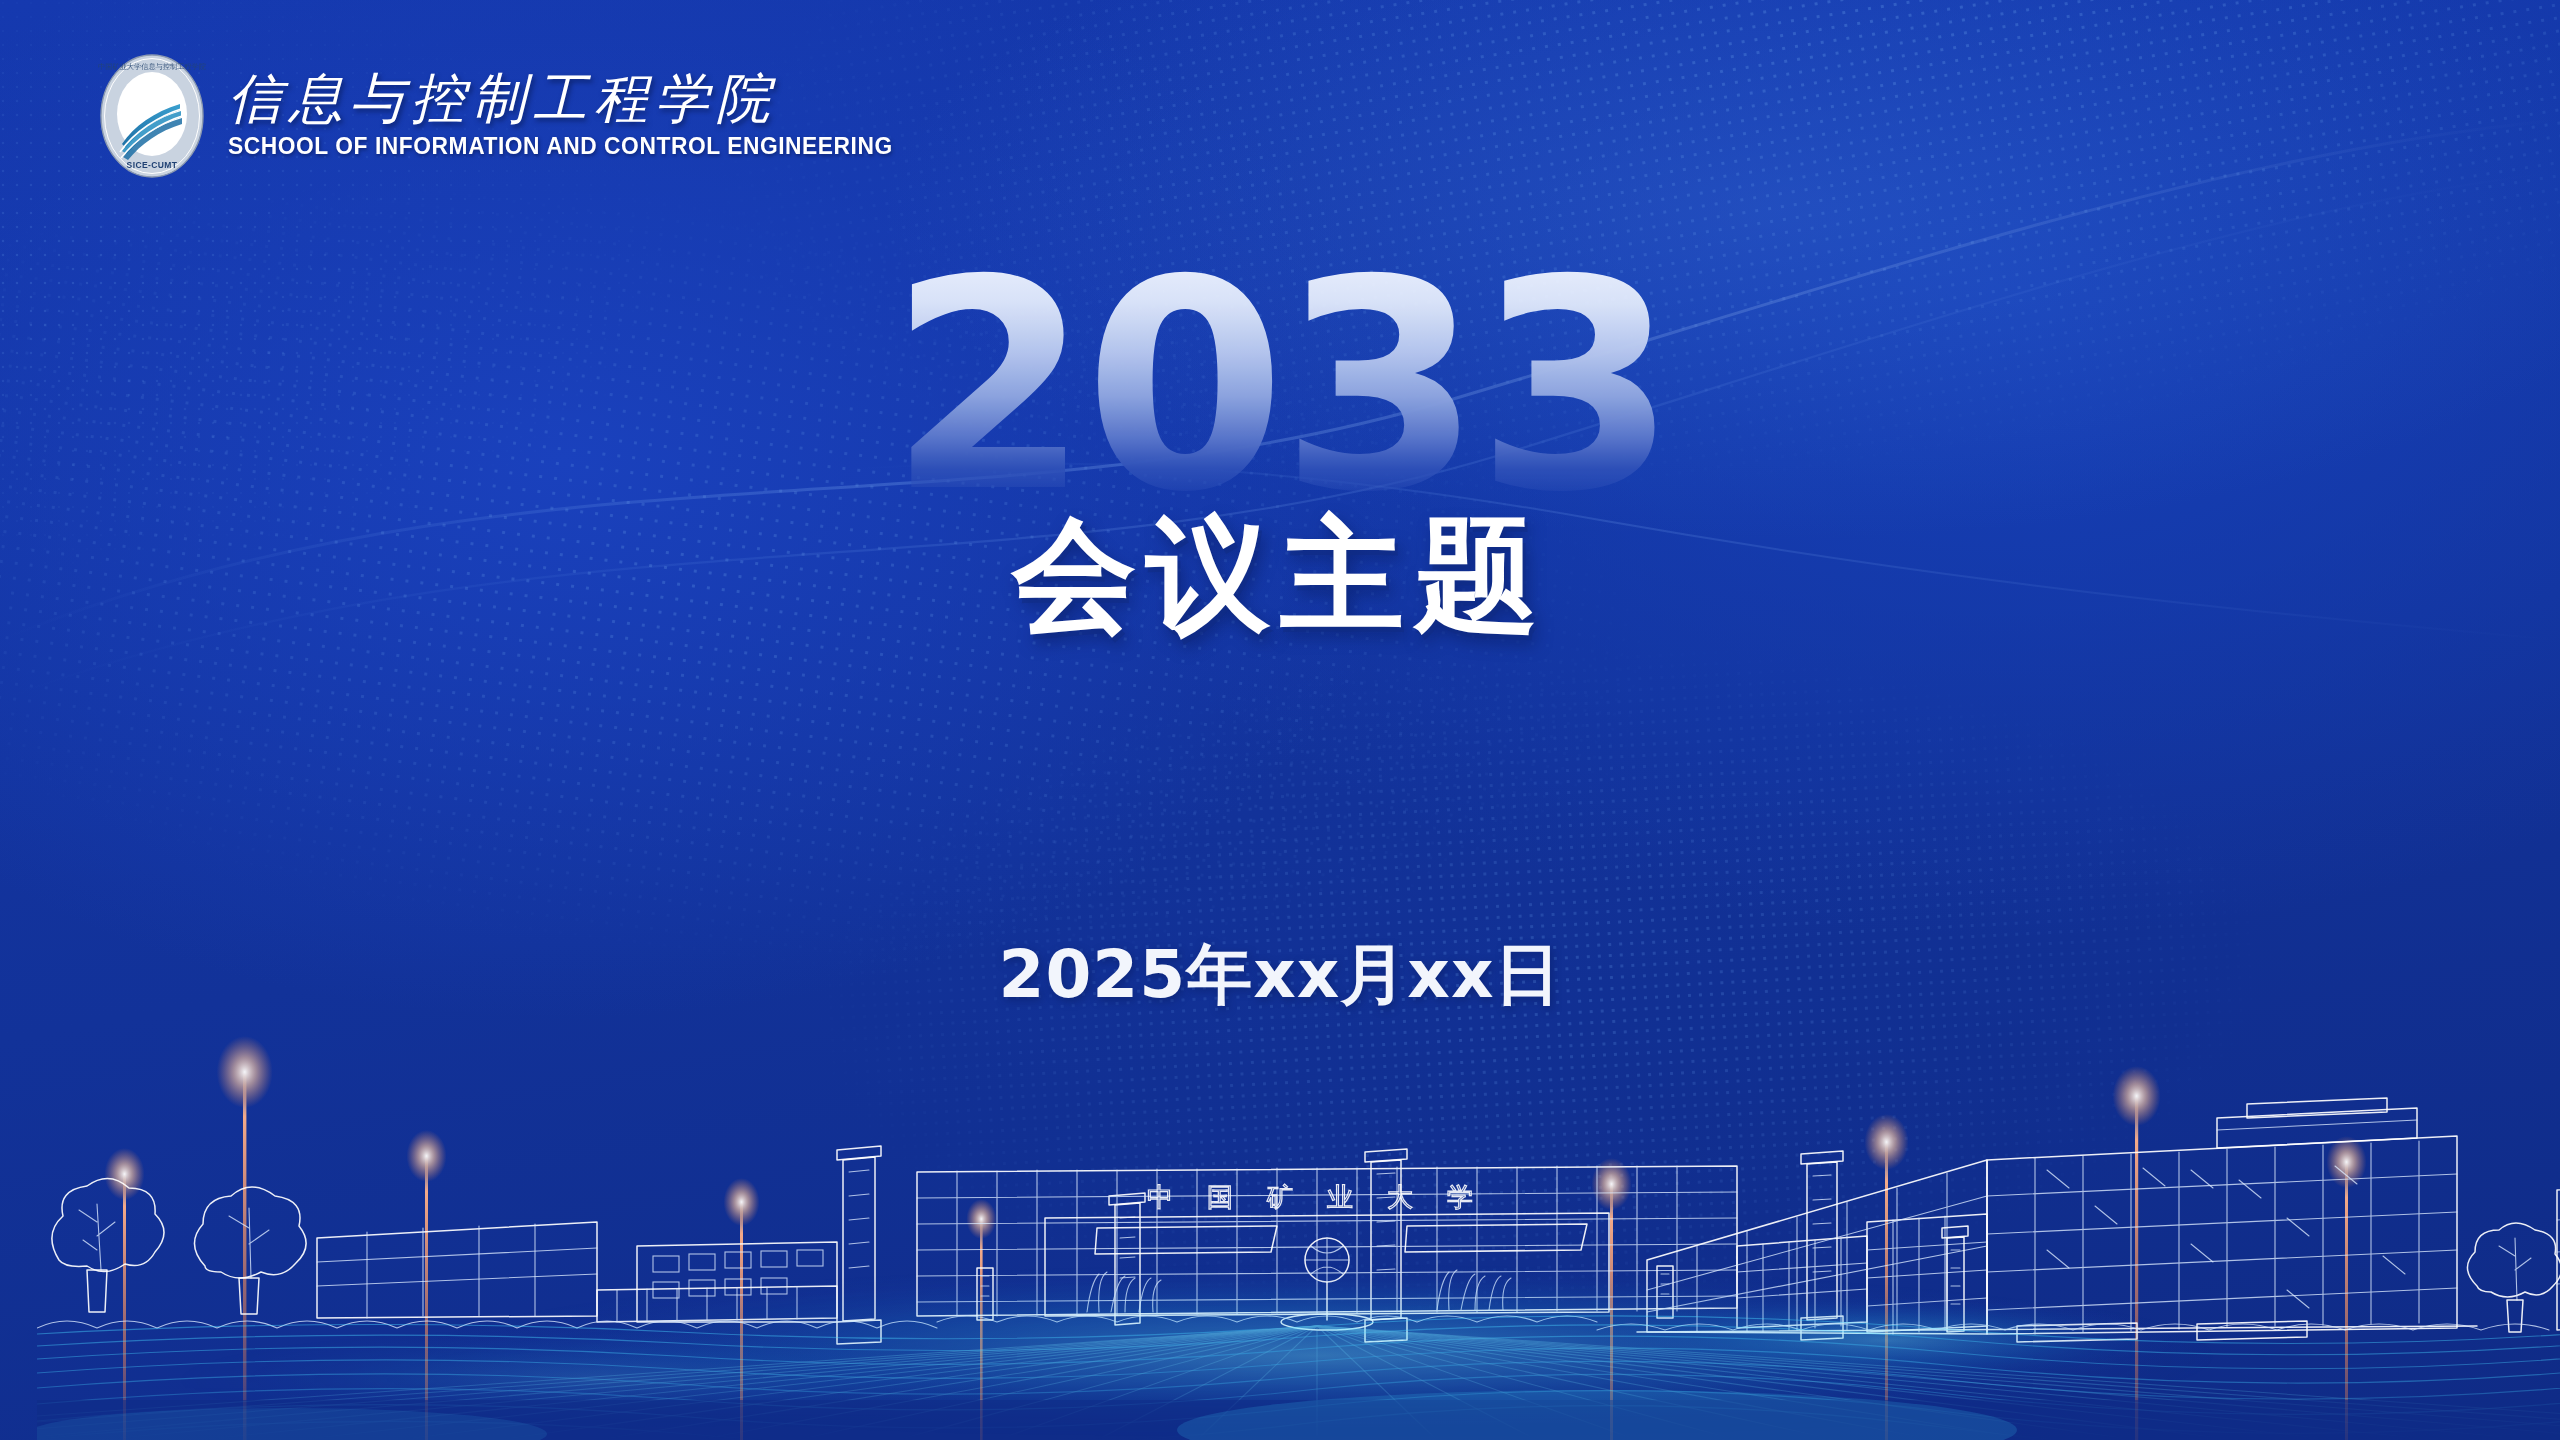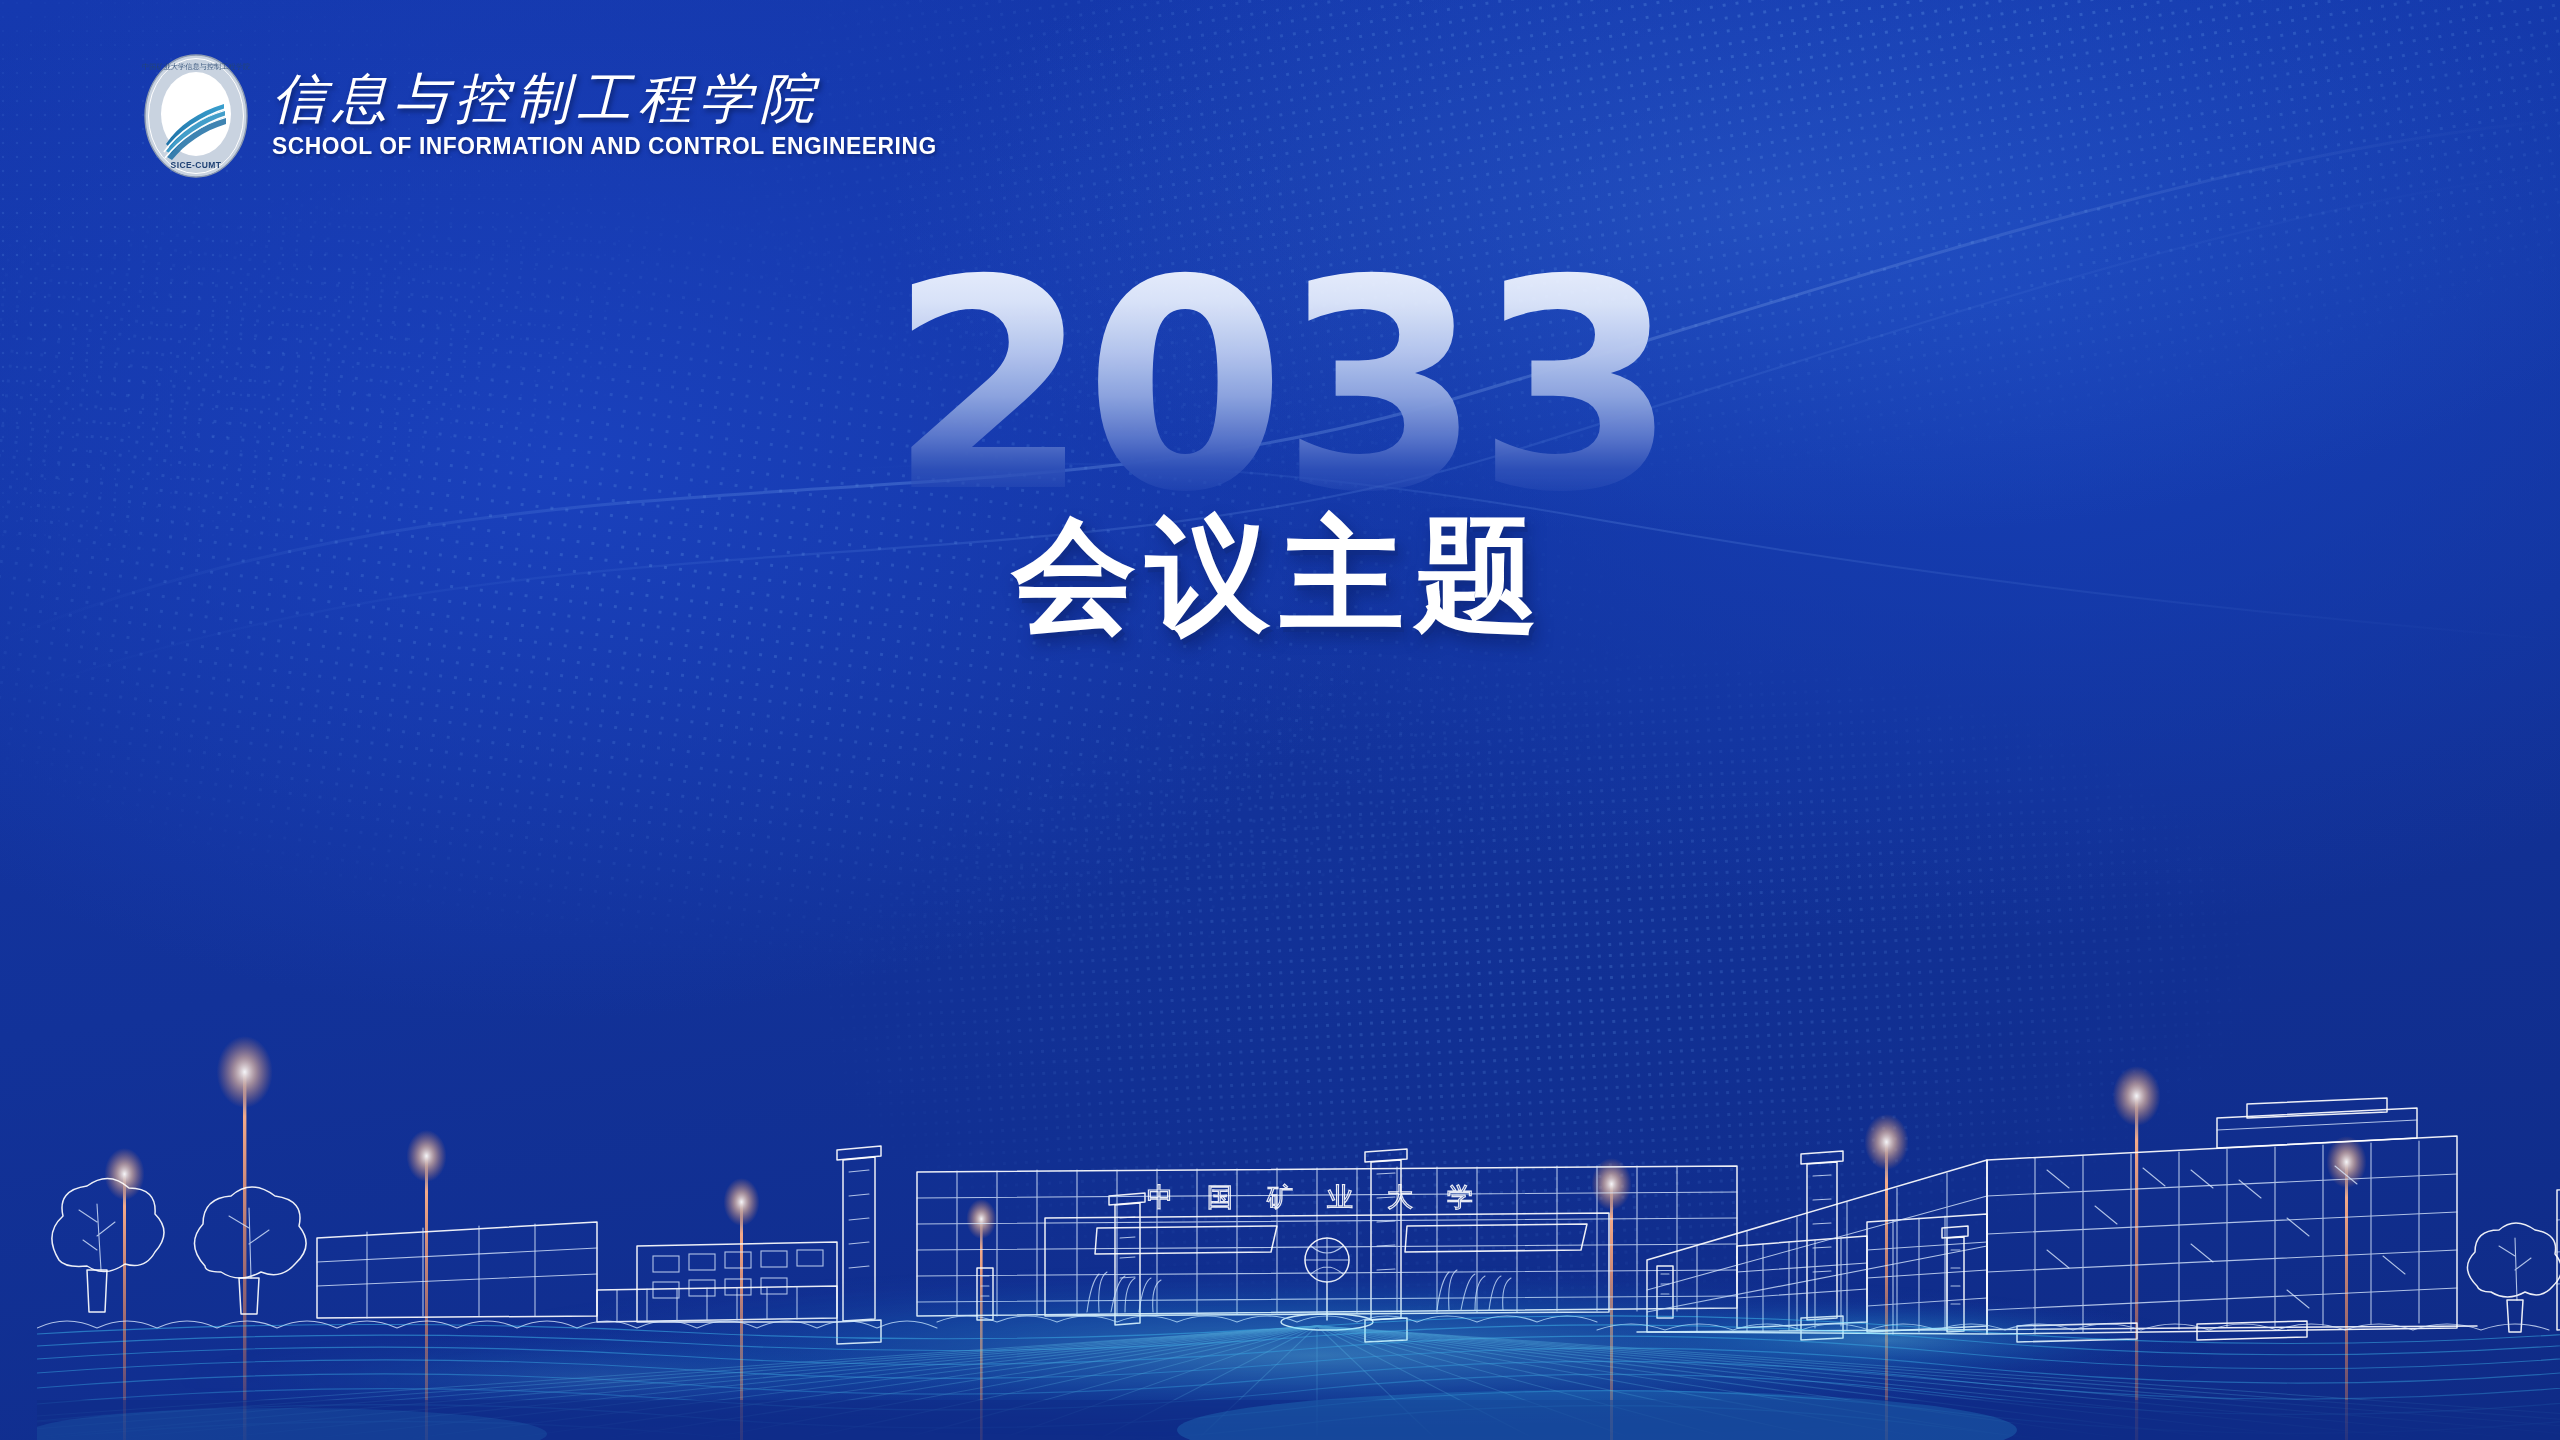--- a/index.html
+++ b/index.html
@@ -72,21 +72,20 @@
 
   
   #logo-block {
     position: absolute;
     left: 98px;
     top: 52px;
     display: flex;
     align-items: center;
     gap: 22px;
     z-index: 40;
-    margin-left: 44px;
   }
   #logo-badge { width: 108px; height: 128px; flex: 0 0 auto; }
   #logo-text { display: flex; flex-direction: column; gap: 6px; }
   #logo-cn {
     font-family: "DejaVu Serif", "Liberation Serif", serif;
     font-size: 54px;
     line-height: 1;
     letter-spacing: 7px;
     color: #ffffff;
     font-weight: 400;
@@ -263,20 +262,21 @@
       <div id="logo-en">SCHOOL OF INFORMATION AND CONTROL ENGINEERING</div>
     </div>
   </div>
 
   <div id="year-mark">
     <span class="year-glyph">2033</span>
   </div>
 
   <div id="main-title">会议主题</div>
 
+  <div id="date-line">2025年xx月xx日</div>
 
   <div id="skyline">
     <svg viewBox="0 0 2560 480" preserveAspectRatio="none">
       <defs>
         <linearGradient id="beamg" x1="0" y1="0" x2="0" y2="1">
           <stop offset="0%" stop-color="#ffd9bd" stop-opacity="0"></stop>
           <stop offset="12%" stop-color="#ffb089" stop-opacity=".95"></stop>
           <stop offset="55%" stop-color="#ff8f55" stop-opacity=".55"></stop>
           <stop offset="100%" stop-color="#ff7a3c" stop-opacity=".05"></stop>
         </linearGradient>

